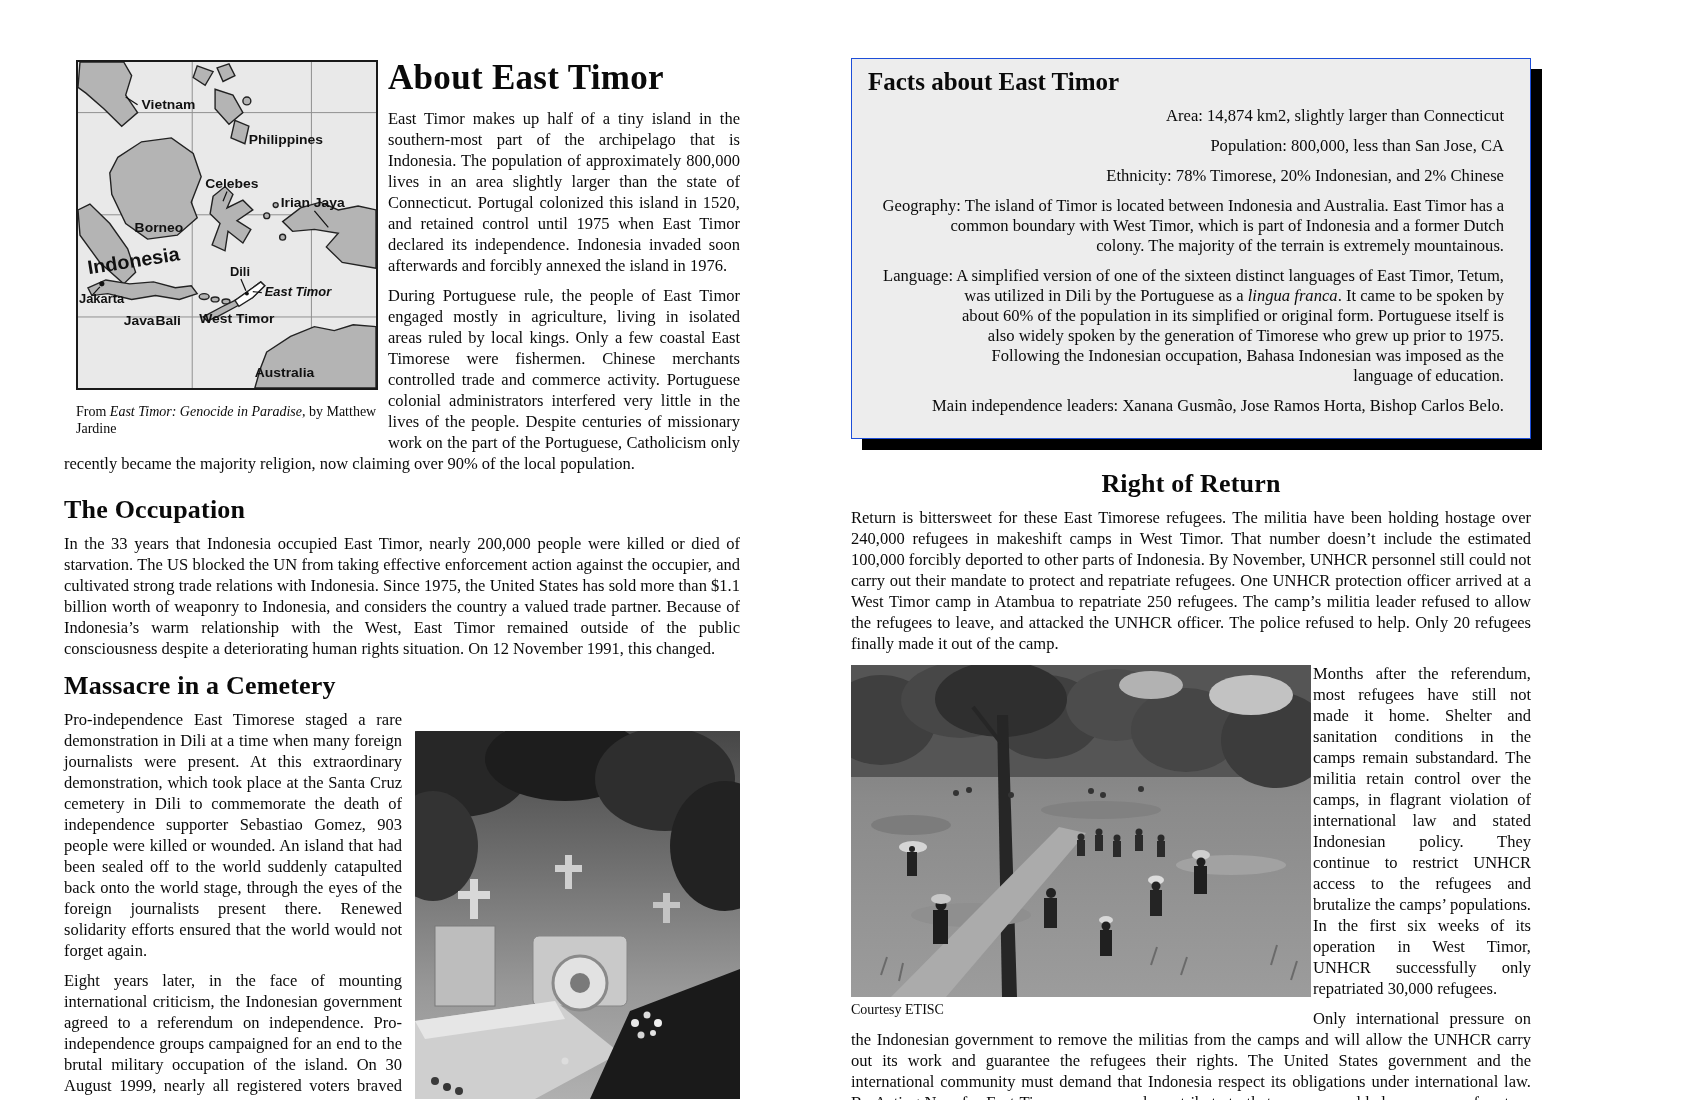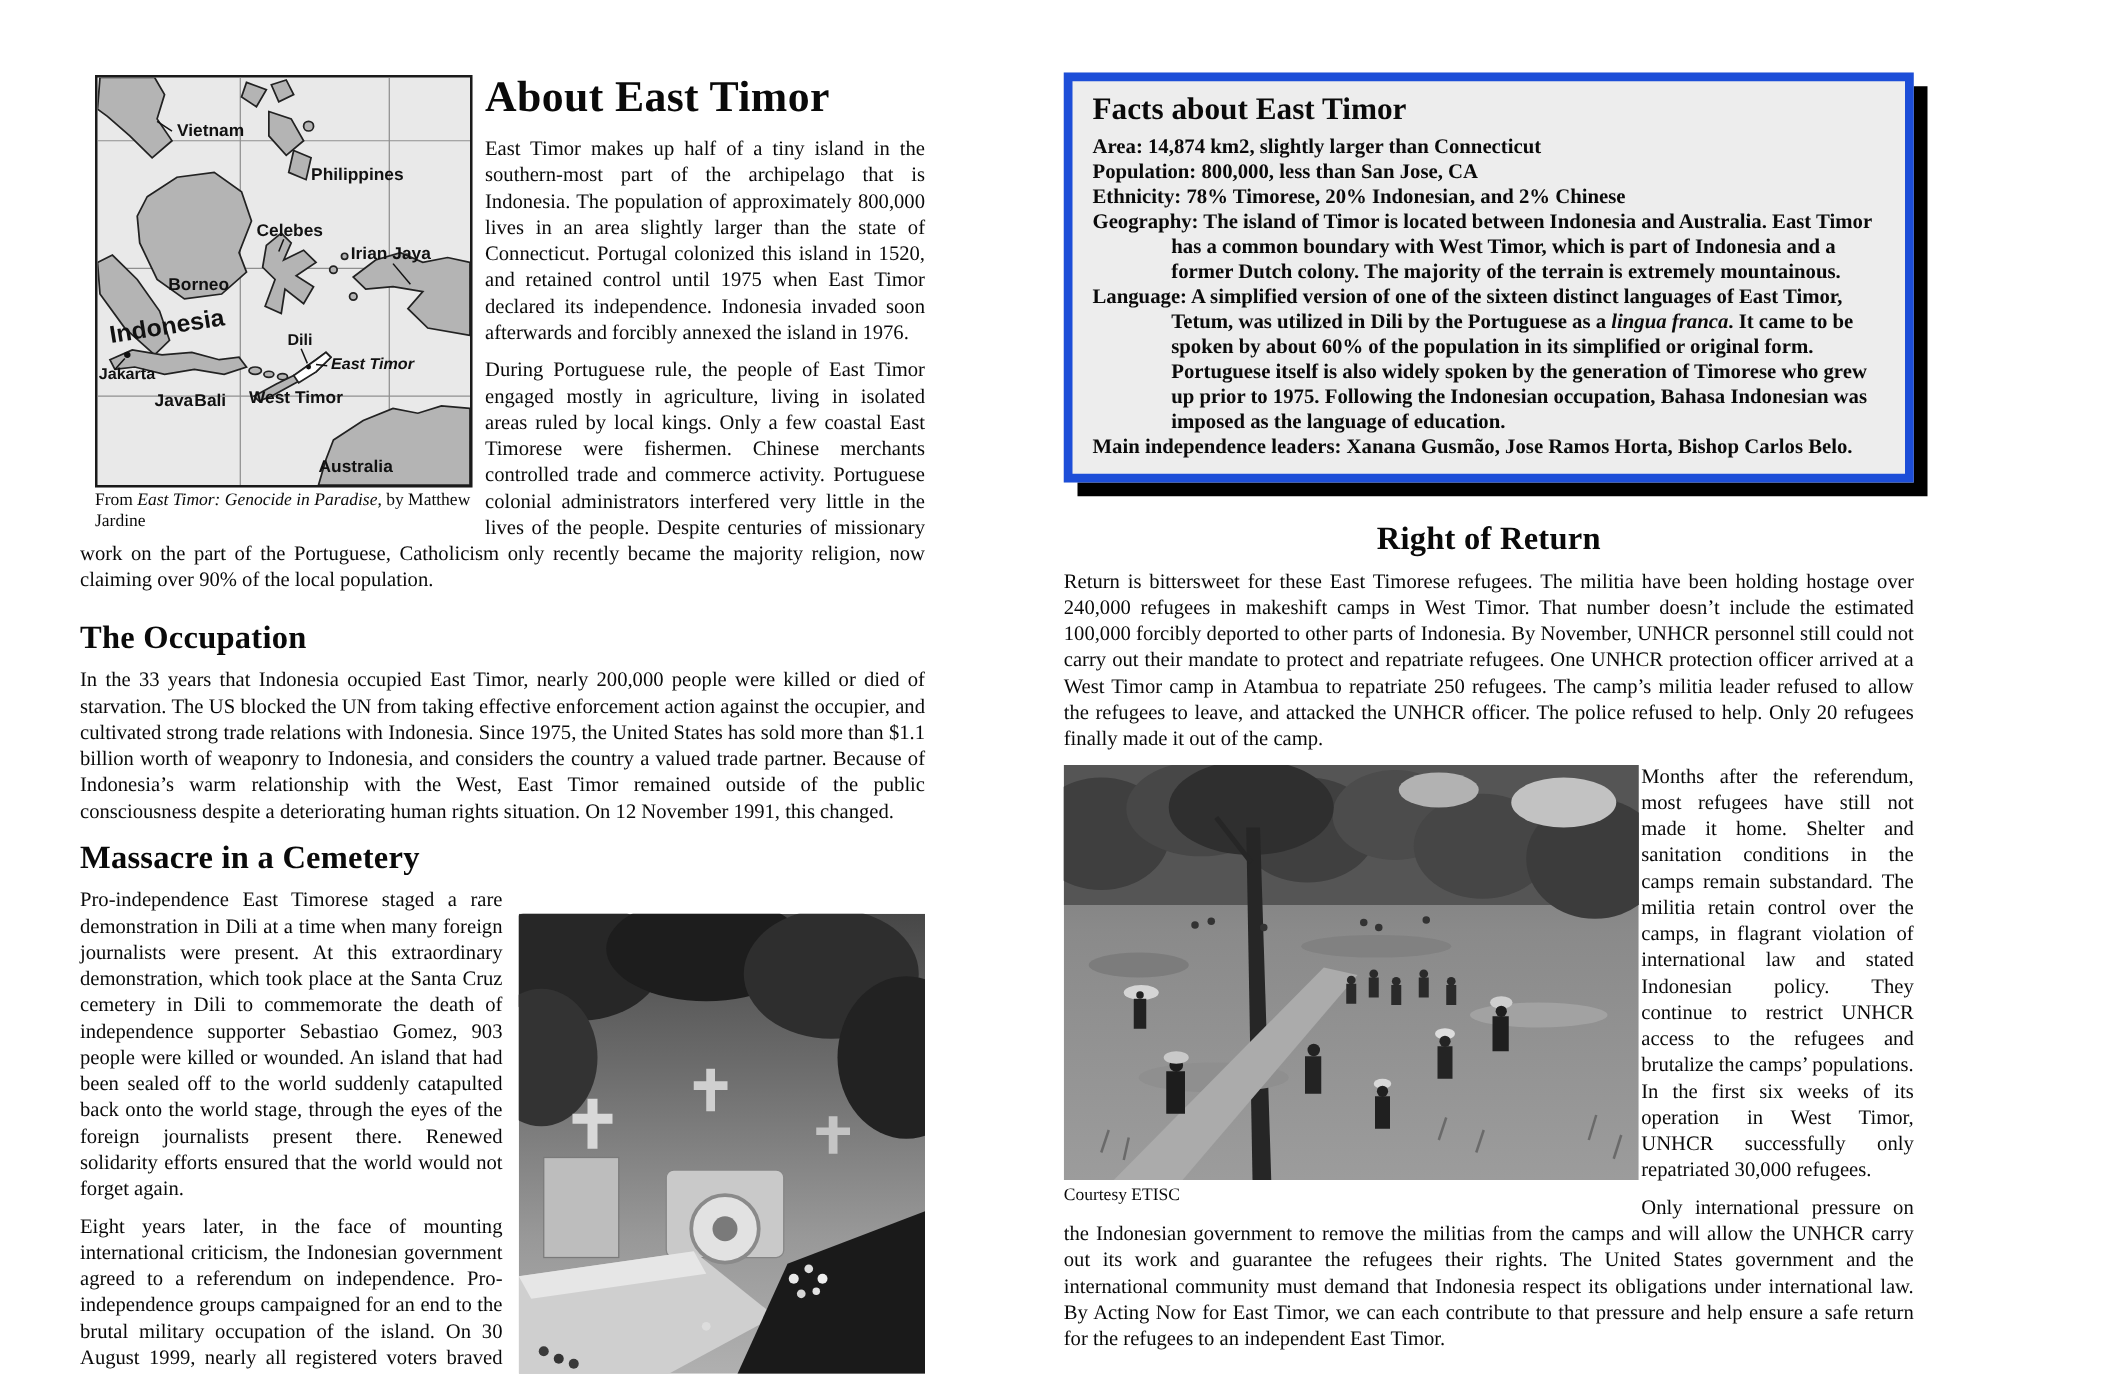--- a/index.html
+++ b/index.html
@@ -16,43 +16,43 @@
 
   h1.title-xl{font-size:35px;font-weight:bold;margin:0 0 10px 0;letter-spacing:.3px;}
   h2.title-lg{font-size:26px;font-weight:bold;margin:12px 0 8px 0;letter-spacing:.2px;}
 
   p.body{font-size:16.5px;line-height:21px;text-align:justify;margin:0 0 9px 0;}
 
   
   .map-figure{float:left;width:302px;margin:2px 10px 0 0;}
   .map-box{width:298px;height:326px;border:2px solid #1a1a1a;background:#e9e9e9;}
   .map-box svg{display:block;width:100%;height:100%;}
-  .map-caption{font-size:14px;line-height:17px;padding-top:2px;}
+  .map-caption{font-size:14px;line-height:17px;padding-top:13px;}
   .mlabel{font:bold 14px "Liberation Sans","DejaVu Sans",sans-serif;fill:#111;}
   .mlabel-sm{font-size:13px;}
   .mlabel-lg{font-size:20px;}
   .mlabel-it{font-style:italic;}
   .mland{fill:#b4b4b4;stroke:#222;stroke-width:1.4;}
   .mgrid{stroke:#8f8f8f;stroke-width:1;}
   .mlead{stroke:#111;stroke-width:1.2;}
 
   
   .cemetery-figure{float:right;width:325px;margin:22px 0 8px 13px;}
   .photo-frame{display:block;}
   .photo-caption{font-size:14px;line-height:17px;padding-top:4px;}
   .cap-right{text-align:right;}
 
   
   .facts-box{
-    border:7px solid #1d4ed8;background:#ededed;
+    border:1px solid #1d4ed8;background:#ededed;
     box-shadow:11px 11px 0 #000;
     padding:7px 16px 12px 16px;margin-bottom:30px;
   }
   .facts-title{font-size:25px;font-weight:bold;margin:2px 0 5px 0;}
-  p.fact{font-size:16.6px;line-height:20px;margin:0;padding-left:63px;text-indent:-63px;text-align:left;font-weight:bold;}
+  p.fact{font-size:16.6px;line-height:20px;margin:10px;padding-left:63px;text-indent:-63px;text-align:right;}
 
   
   .refugee-figure{float:left;width:460px;margin:2px 2px 4px 0;}
 
   figure{padding:0;}
 </style>
 </head>
 <body>
 
 <div class="page page-left">

